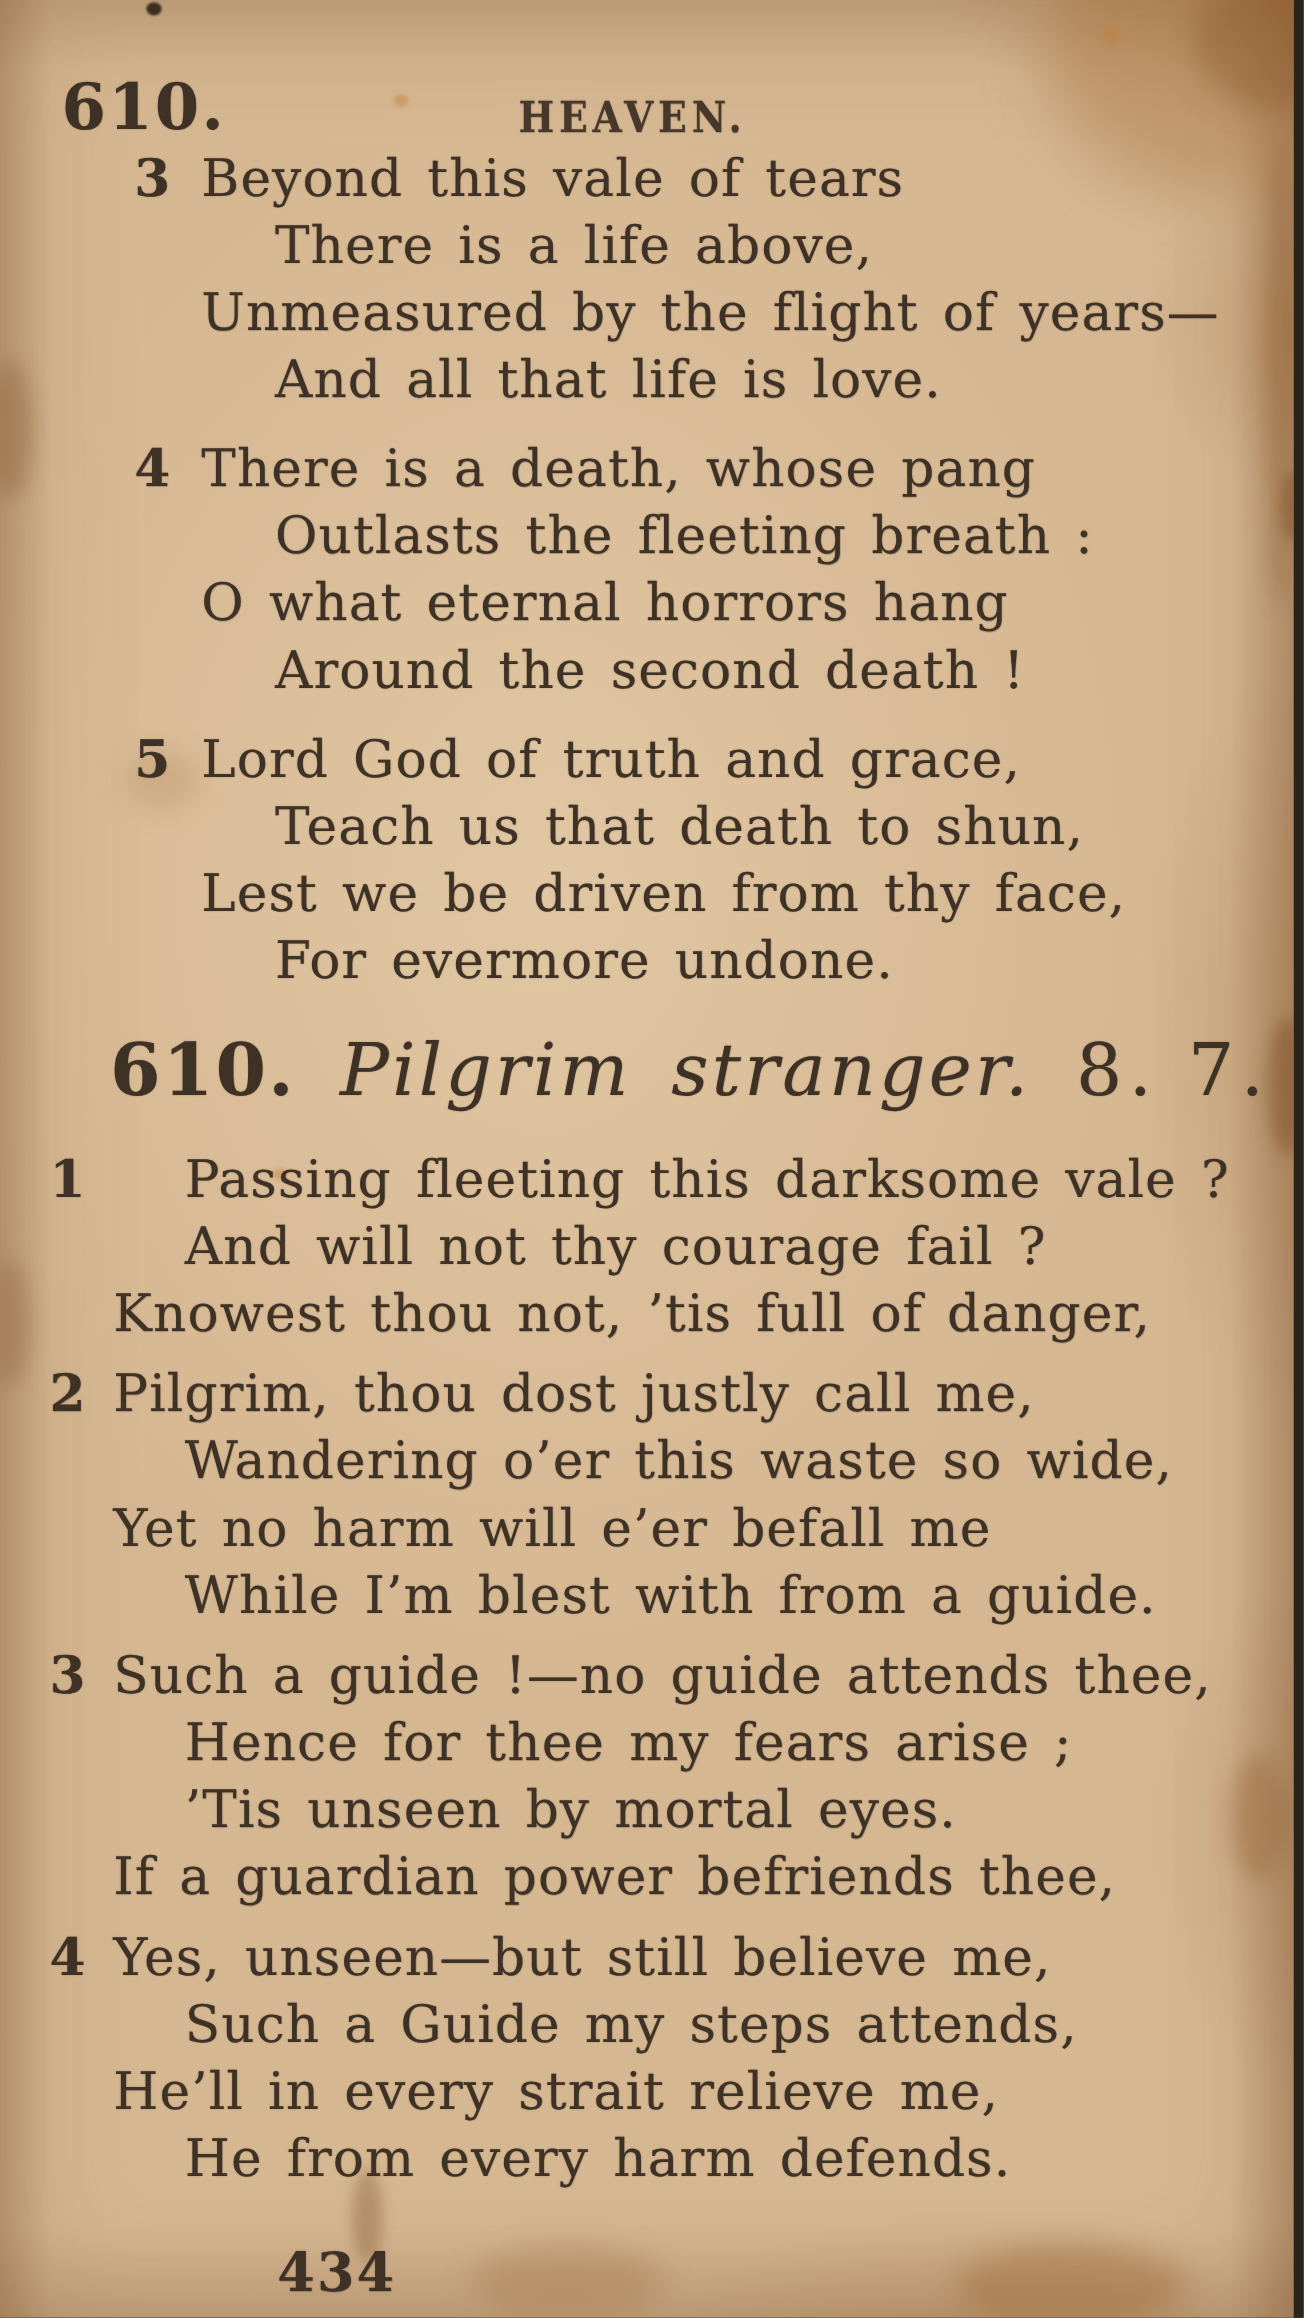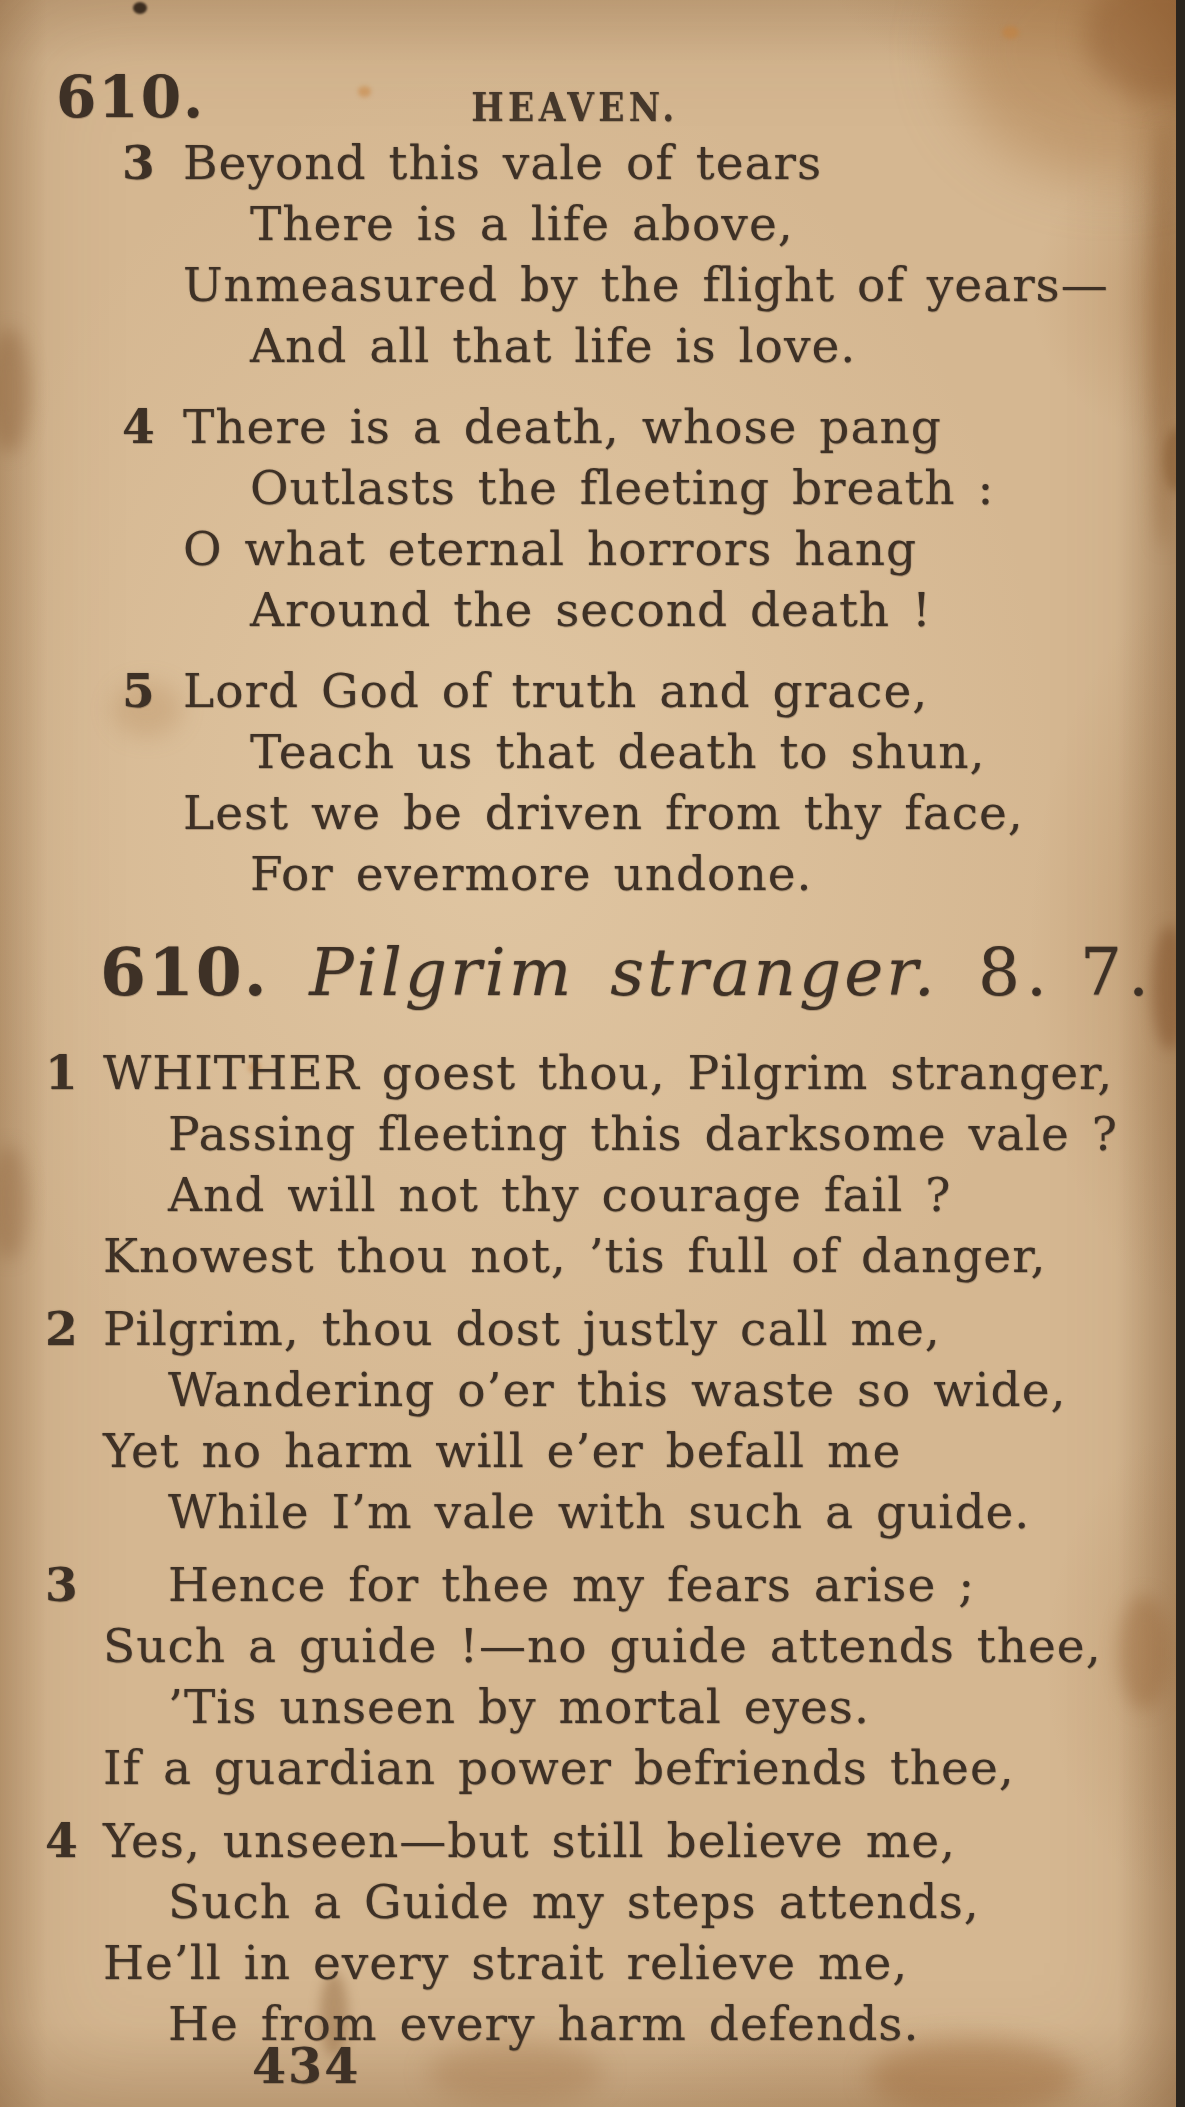--- a/index.html
+++ b/index.html
@@ -153,36 +153,35 @@
 
   <div class="hymn-heading">
     <span class="h-num">610.</span>
     <span class="h-title">Pilgrim stranger.</span>
     <span class="h-meter">8. 7.</span>
   </div>
 
   <section class="hymn hymn-second" id="hymn-1">
       <div class="verse">
         <span class="vnum">1</span>
-        <div class="vline a">WHITHER goest thou, Pilgrim stranger,</div>
         <div class="vline b">Passing fleeting this darksome vale ?</div>
         <div class="vline b">And will not thy courage fail ?</div>
         <div class="vline a">Knowest thou not, ’tis full of danger,</div>
       </div>
       <div class="verse">
         <span class="vnum">2</span>
         <div class="vline a">Pilgrim, thou dost justly call me,</div>
         <div class="vline b">Wandering o’er this waste so wide,</div>
         <div class="vline a">Yet no harm will e’er befall me</div>
-        <div class="vline b">While I’m vale with such a guide.</div>
+        <div class="vline b">While I’m blest with from a guide.</div>
       </div>
       <div class="verse">
         <span class="vnum">3</span>
+        <div class="vline a">Such a guide !—no guide attends thee,</div>
         <div class="vline b">Hence for thee my fears arise ;</div>
-        <div class="vline a">Such a guide !—no guide attends thee,</div>
         <div class="vline b">’Tis unseen by mortal eyes.</div>
         <div class="vline a">If a guardian power befriends thee,</div>
       </div>
       <div class="verse">
         <span class="vnum">4</span>
         <div class="vline a">Yes, unseen—but still believe me,</div>
         <div class="vline b">Such a Guide my steps attends,</div>
         <div class="vline a">He’ll in every strait relieve me,</div>
         <div class="vline b">He from every harm defends.</div>
       </div>

